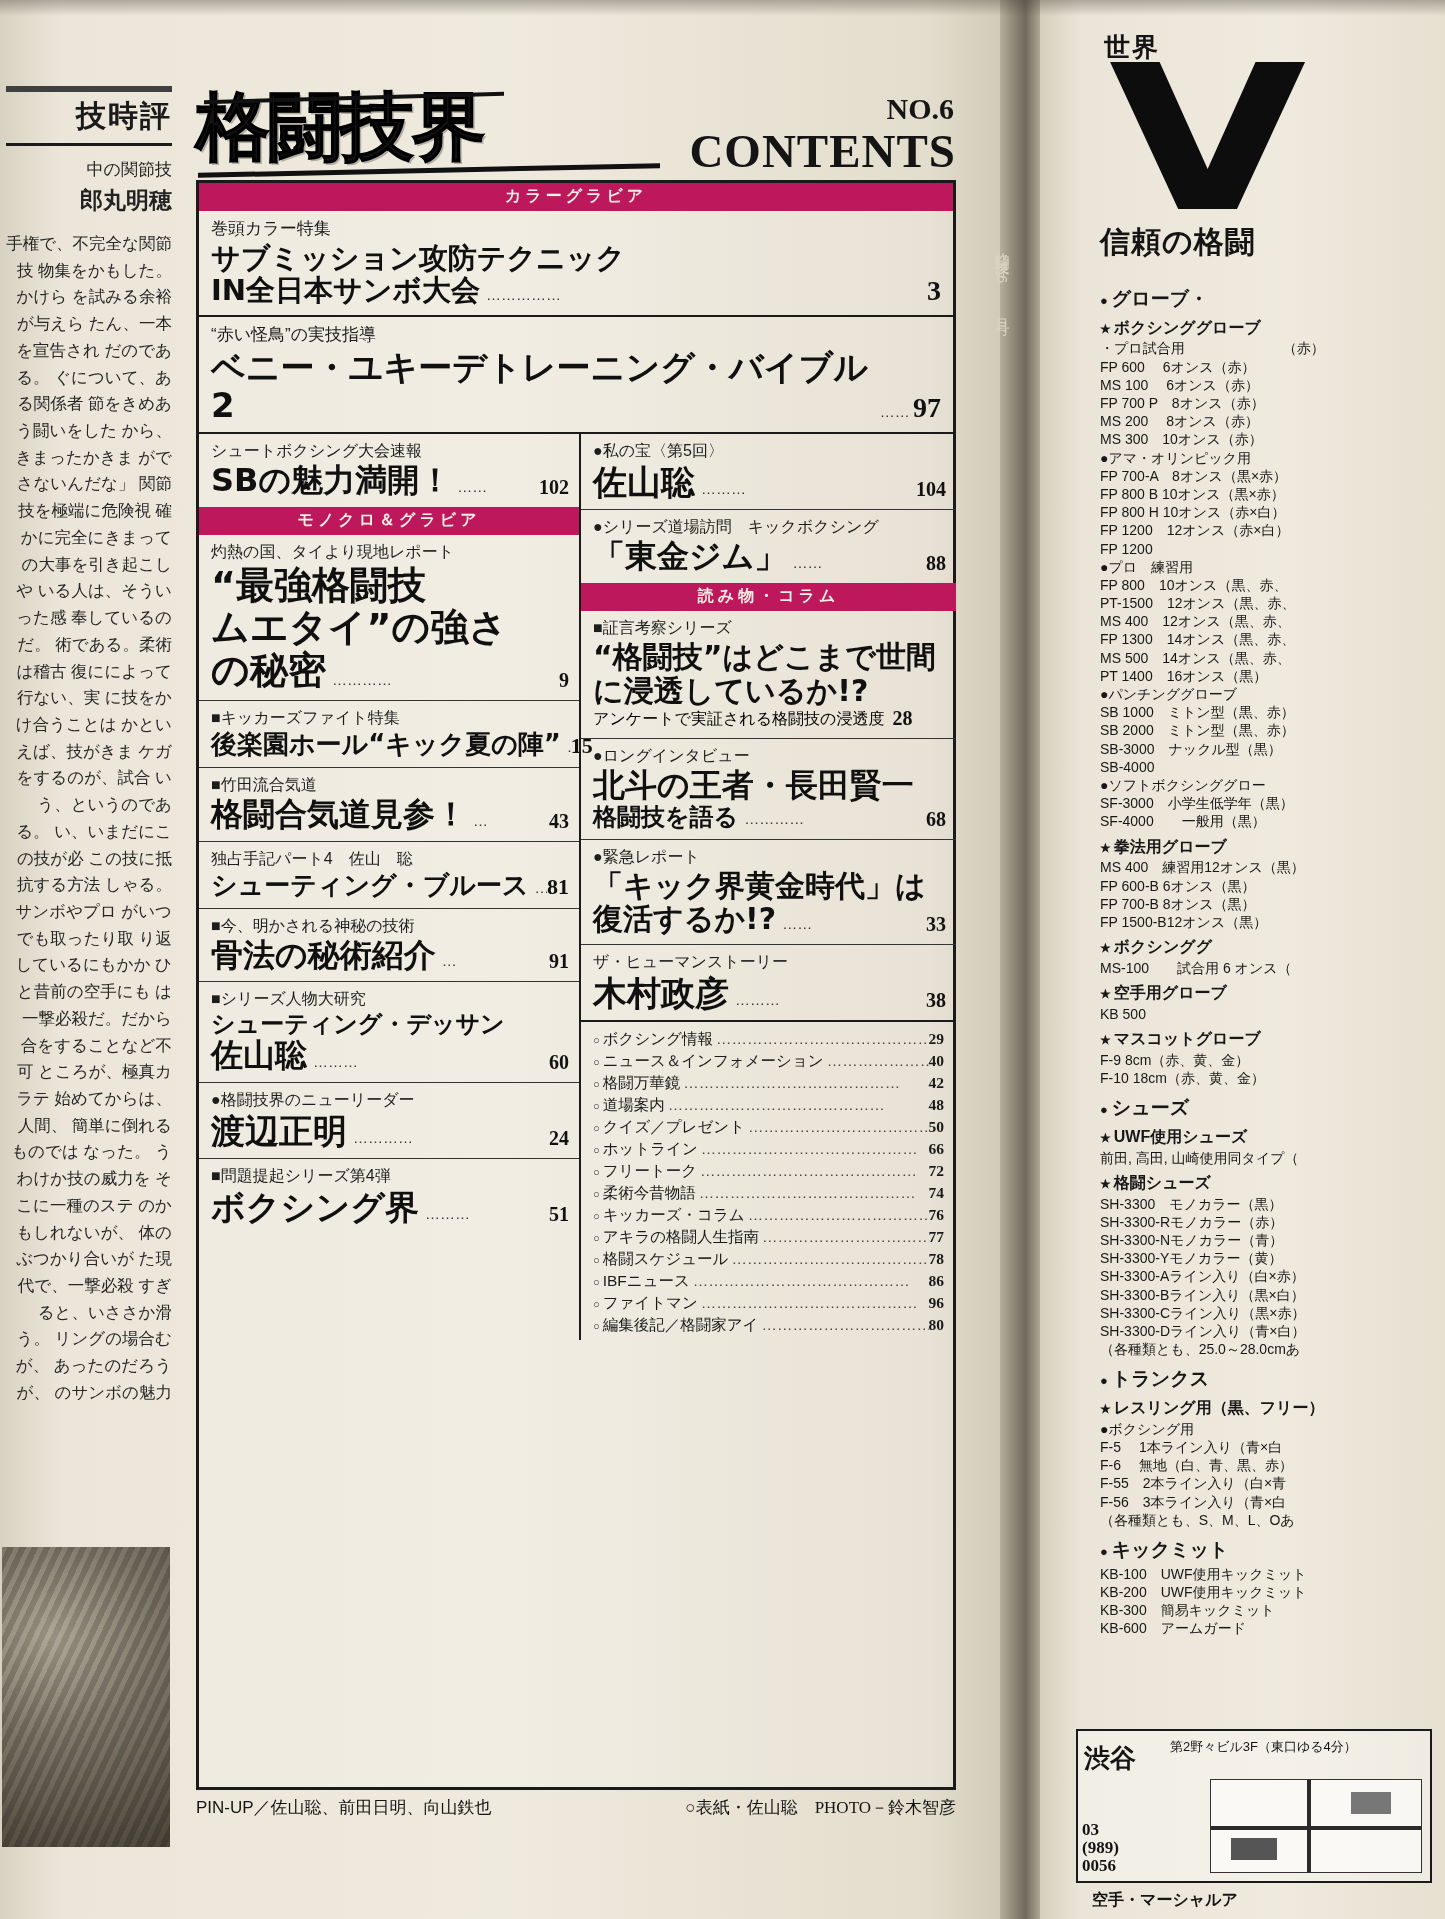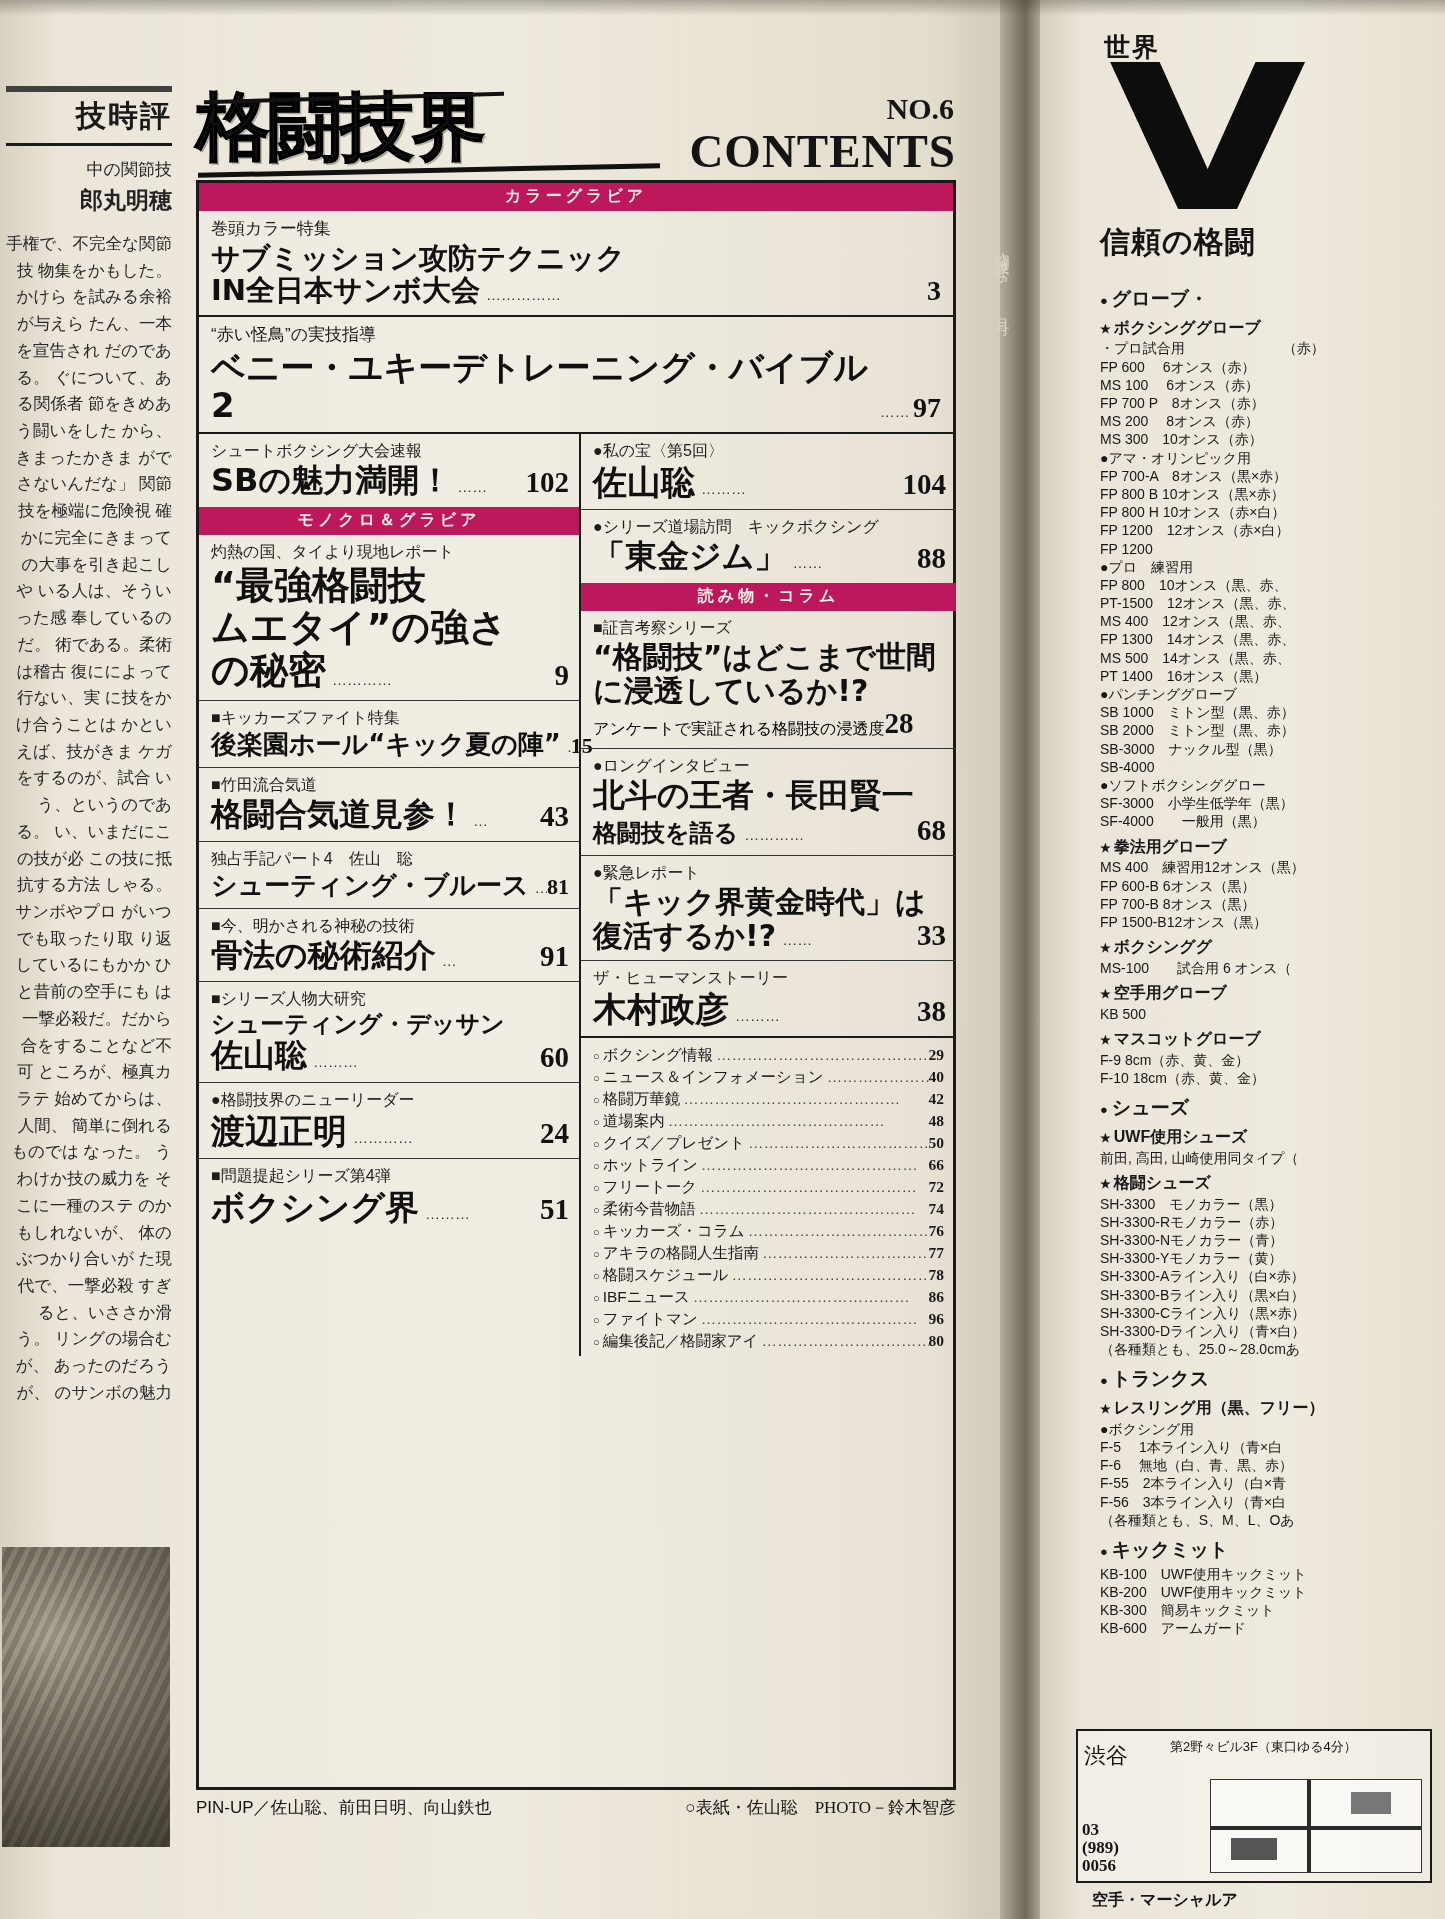--- a/index.html
+++ b/index.html
@@ -179,21 +179,21 @@
   .t32 { font-size: 32px; }
   .t30 { font-size: 30px; }
   .t26 { font-size: 26px; }
   .t24 { font-size: 24px; }
   .pg {
     font-family: "Liberation Serif", serif;
     font-weight: bold;
     color: #111;
   }
   .pg28 { font-size: 28px; }
-  .pg24 { font-size: 29px; }
+  .pg24 { font-size: 20px; margin-left: 8px; }
   .pg22 { font-size: 22px; }
   .row-end { display: flex; align-items: flex-end; justify-content: space-between; }
   .fill { flex: 1 1 auto; overflow: hidden; white-space: nowrap; color:#333; padding: 0 4px 4px 6px; font-size: 15px;}
 
   
   .cols { display: flex; }
   .colL { width: 382px; border-right: 2px solid #1a1a1a; box-sizing: border-box; }
   .colR { width: 375px; box-sizing: border-box; }
 
   .item { padding: 7px 10px 8px 12px; }
@@ -258,21 +258,21 @@
   .ad-h::before { content: "●"; font-size: 13px; margin-right: 4px; }
   .ad-h2 { font-size: 16px; font-weight: bold; margin: 6px 0 1px 0; white-space: nowrap;}
   .ad-h2::before { content: "★"; font-size: 12px; margin-right: 3px; }
   .ad-li { white-space: nowrap; overflow: hidden; }
   .ad-box {
     position: absolute; left: 20px; bottom: 36px; width: 352px; height: 150px;
     border: 2px solid #1a1a1a;
     background: rgba(255,255,255,.35);
   }
   .ad-box .title {
-    position: absolute; left: 6px; top: 10px; font-size: 22px; font-weight: normal;
+    position: absolute; left: 6px; top: 10px; font-size: 26px; font-weight: bold;
   }
   .ad-box .addr {
     position: absolute; left: 92px; top: 8px; font-size: 13px; line-height: 1.3;
   }
   .ad-box .tel {
     position: absolute; left: 4px; bottom: 6px; font-size: 17px; font-weight: bold;
     font-family: "Liberation Serif", serif; line-height: 1.05;
   }
   .ad-map {
     position: absolute; right: 8px; bottom: 8px; width: 210px; height: 92px;

